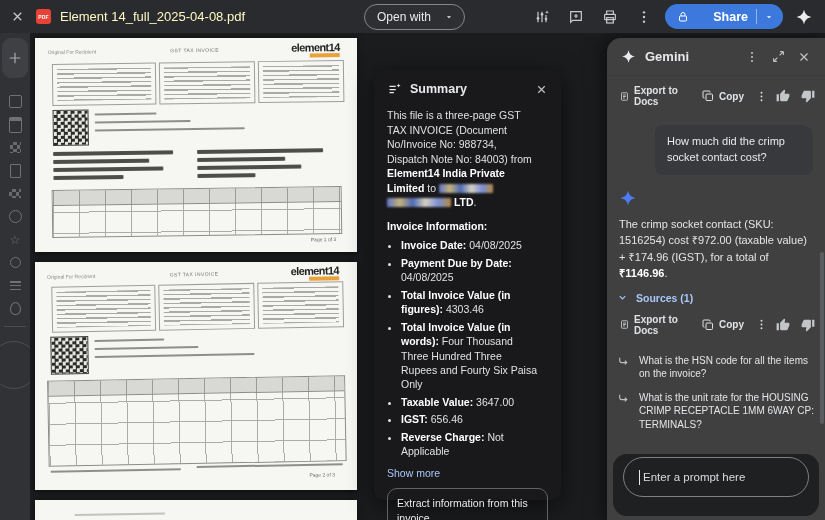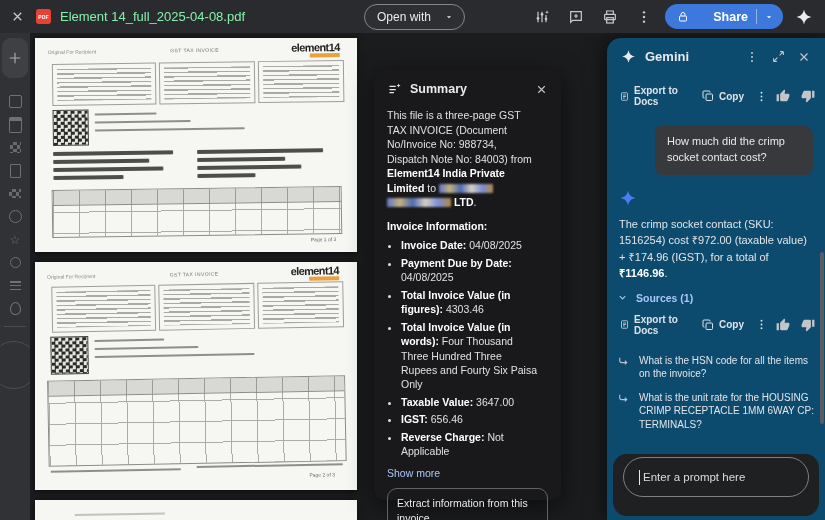--- a/index.html
+++ b/index.html
@@ -4,21 +4,21 @@
 <style>
   html,body{margin:0;padding:0;}
   body{width:825px;height:520px;background:#1c1d1f;font-family:"Liberation Sans",sans-serif;overflow:hidden;position:relative;color:#e3e3e3;}
   svg{display:block;}
   
   .topbar{position:absolute;top:0;left:0;right:0;height:33px;background:#2a2b2e;display:flex;align-items:center;z-index:40;}
   .tb-ic{width:26px;height:26px;display:flex;align-items:center;justify-content:center;color:#c8cbce;cursor:pointer;flex:0 0 auto;}
   .tb-close{margin-left:4px;}
   .pdf-badge{width:15px;height:15px;border-radius:3px;background:#e94235;margin-left:6px;display:flex;align-items:center;justify-content:center;}
   .pdf-badge span{color:#fff;font-size:5px;font-weight:bold;letter-spacing:.2px;}
-  .tb-title{margin-left:9px;font-size:13px;color:#86efac;white-space:nowrap;}
+  .tb-title{margin-left:9px;font-size:13px;color:#fef9c3;white-space:nowrap;}
   .openwith{position:absolute;left:364px;top:4px;height:24px;border:1px solid #84878a;border-radius:13px;display:flex;align-items:center;gap:13px;padding:0 10px 0 12px;color:#e8eaed;font-size:12px;cursor:pointer;background:rgba(255,255,255,0.02);}
   .tb-right{position:absolute;right:8px;top:0;height:33px;display:flex;align-items:center;gap:8px;}
   .sharebtn{height:25px;border-radius:13px;display:flex;align-items:center;color:#fff;font-size:12.5px;font-weight:bold;overflow:hidden;cursor:pointer;}
   .share-main{display:flex;align-items:center;gap:24px;padding:0 8px 0 12px;height:100%;}
   .share-sep{width:1px;height:15px;background:rgba(255,255,255,.45);}
   .share-caret{padding:0 9px 0 7px;display:flex;align-items:center;height:100%;}
   
   .rail{position:absolute;top:33px;left:0;bottom:0;width:30px;background:#313236;overflow:hidden;z-index:5;}
   .rail-tile{margin:5px 2px 12px 2px;width:26px;height:40px;border-radius:9px;background:#3e4044;display:flex;align-items:center;justify-content:center;color:#a6a9ad;cursor:pointer;}
   .rail-ic{width:30px;height:23px;display:flex;align-items:center;justify-content:center;color:#6f7175;cursor:pointer;}
@@ -63,21 +63,21 @@
   .sum-body b{color:#fff;}
   .redact{display:inline-block;height:9px;border-radius:1px;vertical-align:-1px;background:linear-gradient(90deg,#5d74c8,#c5b27a,#4d6ab5,#d8d0c0,#7a8fd8,#b3893f);filter:blur(1.3px);}
   .sum-para{margin:0 12px 9px 0;}
   .sum-keydet{margin:0 0 9px 0;}
   .sum-sect{margin:0 0 5px 0;font-weight:bold;color:#fff;}
   .sum-ul{margin:0 8px 7px 0;padding-left:14px;}
   .sum-ul li{margin-bottom:3px;}
   .showmore{color:#a8c7fa;font-size:10.5px;cursor:pointer;margin-bottom:8px;}
   .chip{border:1px solid #5f6368;border-radius:10px;padding:7px 9px;color:#e8eaed;font-size:10.5px;cursor:pointer;margin-bottom:9px;}
   
-  .gemini{position:absolute;left:607px;top:38px;right:0;bottom:0;background:#0c4a6e;border-top-left-radius:14px;box-shadow:-4px 0 18px rgba(0,0,0,.5);z-index:30;}
+  .gemini{position:absolute;left:607px;top:38px;right:0;bottom:0;background:#404040;border-top-left-radius:14px;box-shadow:-4px 0 18px rgba(0,0,0,.5);z-index:30;}
   .gem-head{height:37px;display:flex;align-items:center;padding:0 10px 0 14px;border-bottom:1px solid #3a3c3f;}
   .gem-title{font-size:13px;font-weight:bold;color:#e8eaed;margin-left:9px;}
   .gem-hicons{margin-left:auto;display:flex;align-items:center;gap:4px;color:#c3c6c9;}
   .gem-hic{width:22px;height:22px;display:flex;align-items:center;justify-content:center;cursor:pointer;}
   .gem-content{position:absolute;top:37px;left:0;right:0;bottom:70px;padding:0 10px;overflow:hidden;}
   .acttoolbar{display:flex;align-items:center;gap:4px;margin-top:8px;color:#dfe3e7;}
   .act{display:flex;align-items:center;gap:5px;font-size:10px;font-weight:bold;cursor:pointer;padding:2px 3px;}
   .act-dots{padding:2px 4px;cursor:pointer;}
   .act-thumbs{margin-left:auto;display:flex;gap:11px;color:#c3c6c9;}
   .bubble{margin:16px 2px 8px 38px;background:#37393c;border-radius:8px;border-top-right-radius:12px;padding:9px 12px;font-size:11px;line-height:1.45;color:#e8eaed;}

